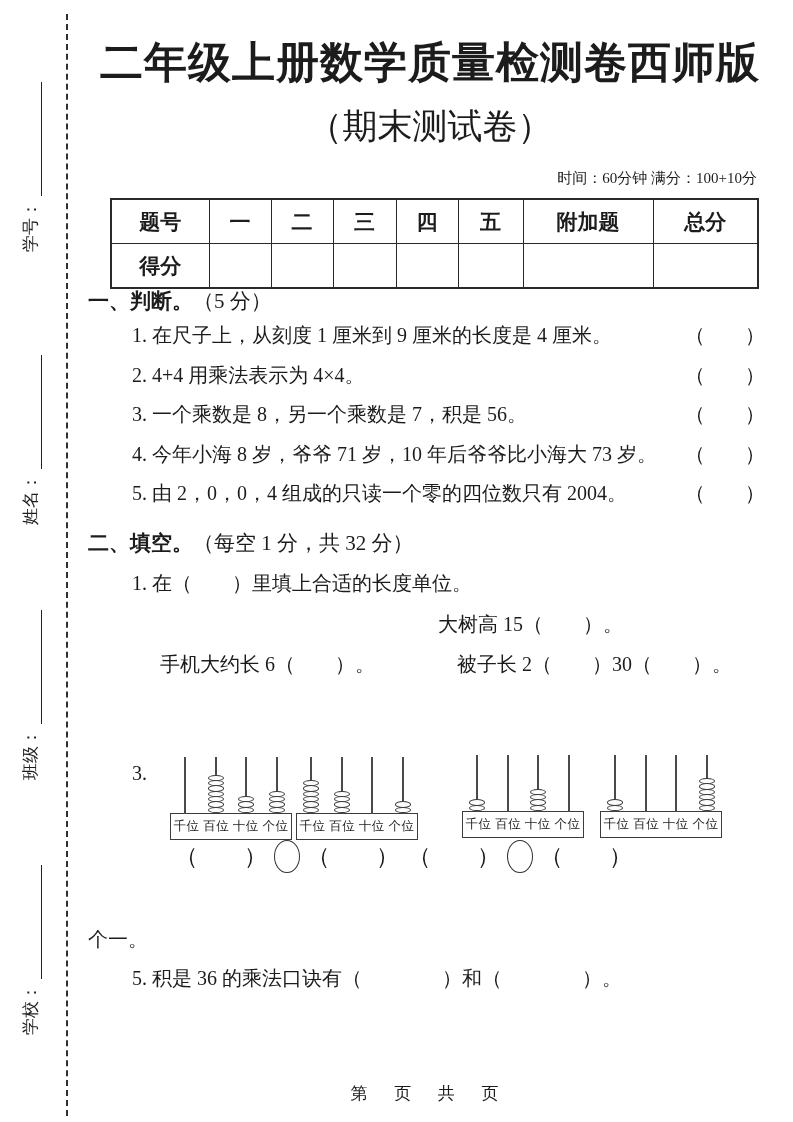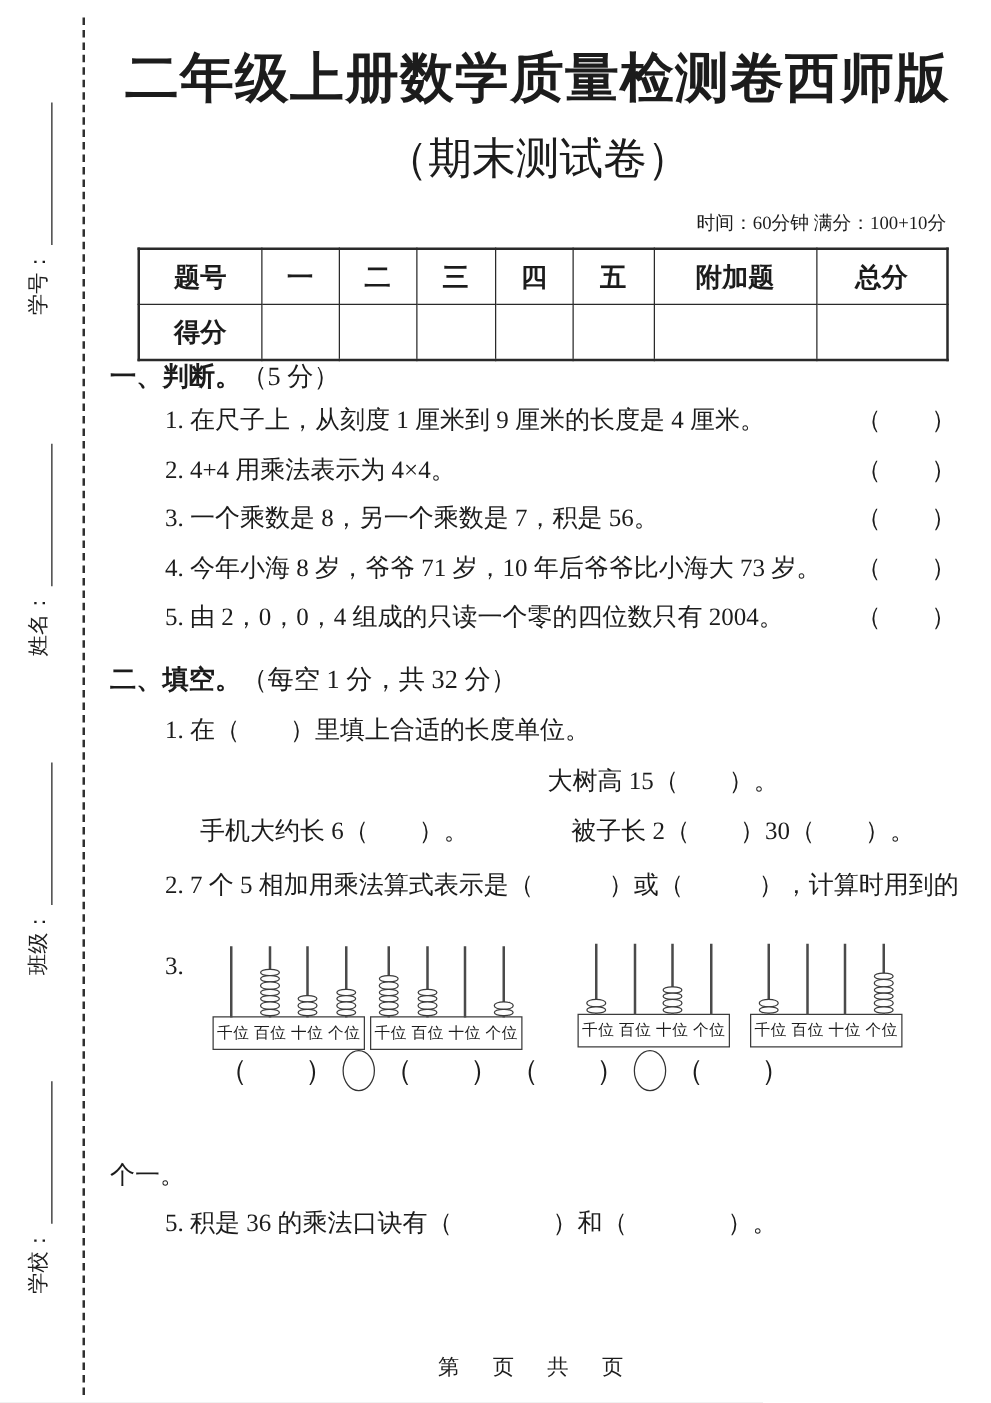--- a/index.html
+++ b/index.html
@@ -179,21 +179,20 @@
     </div>
 
   <div class="sec-head" style="top:529px;">
     <span class="b">二、填空。</span><span>（每空 1 分，共 32 分）</span>
   </div>
 
   <div class="fill-line" style="left:132px; top:570px;">1. 在（　　）里填上合适的长度单位。</div>
   <div class="fill-line" style="left:438px; top:611px;">大树高 15（　　）。</div>
   <div class="fill-line" style="left:160px; top:651px;">手机大约长 6（　　）。</div>
   <div class="fill-line" style="left:437px; top:651px;margin-left:20px;">被子长 2（　　）30（　　）。</div>
-  <div class="fill-line" style="left:132px; top:694px;">2. 7 个 5 相加用乘法算式表示是（　　　）或（　　　），计算时用到的</div>
 
   <div class="fill-line" style="left:132px; top:762px;">3.</div>
   <div id="abacus-area">
       <div class="abacus" style="left: 170px; top: 757px;">
         <div class="rods">
           <div class="rod"></div>
           <div class="rod">
             <div class="bead"></div>
             <div class="bead"></div>
             <div class="bead"></div>

